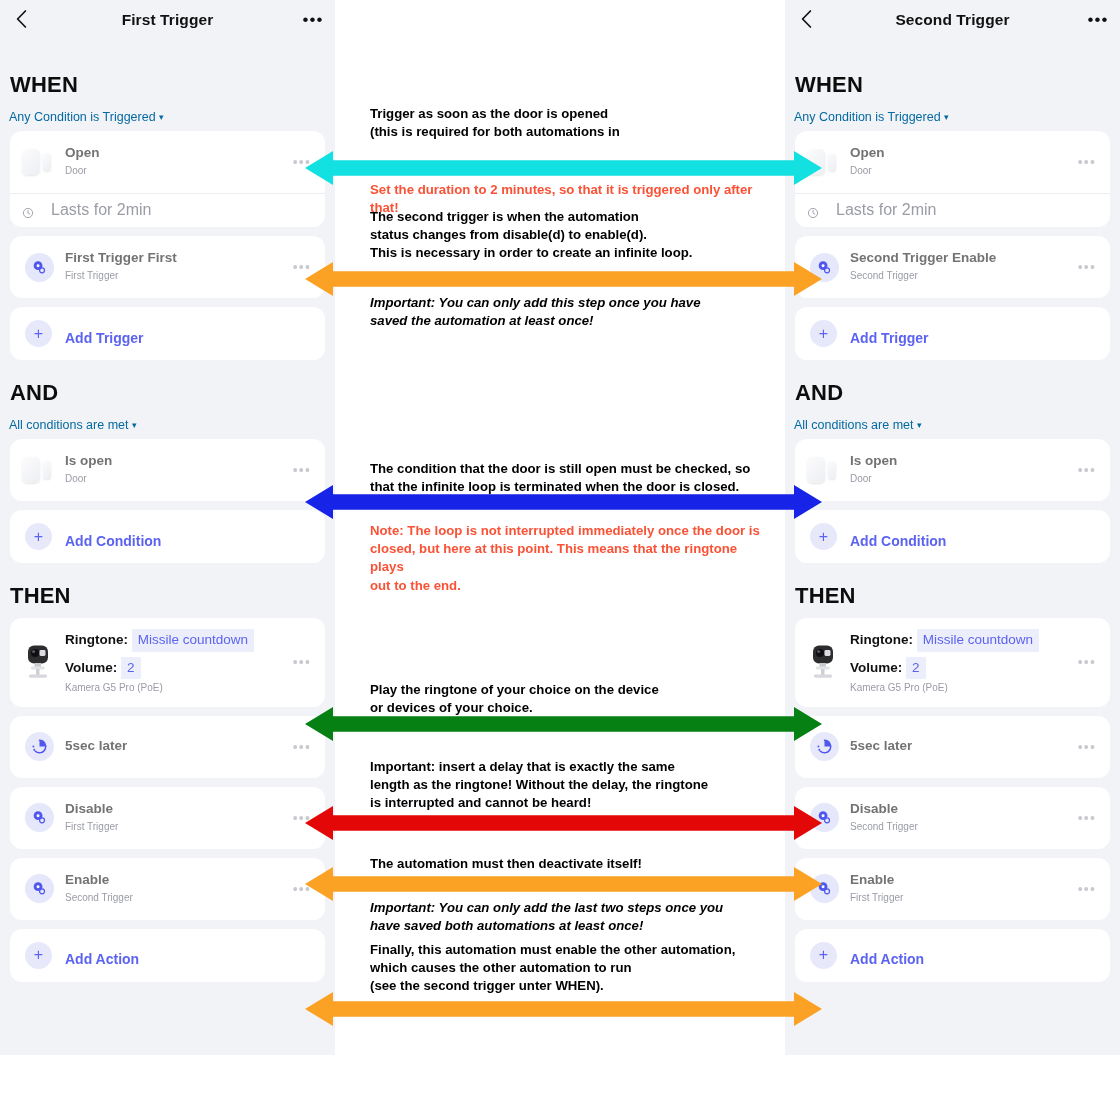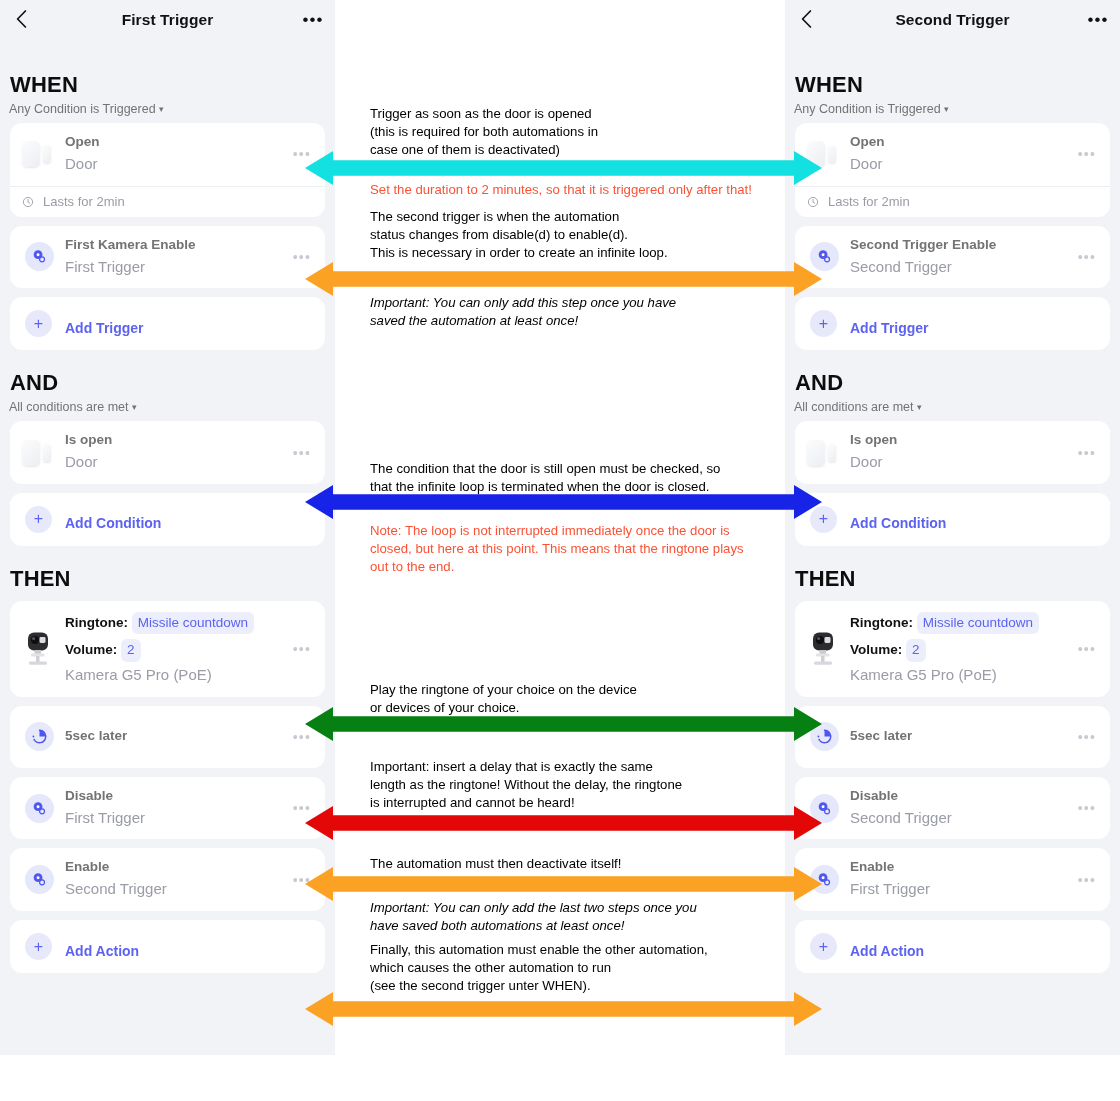--- a/index.html
+++ b/index.html
@@ -36,51 +36,51 @@
     position:absolute;right:10px;top:9px;width:24px;height:20px;
     display:flex;align-items:center;justify-content:center;
     color:#111;font-size:17px;letter-spacing:1px;line-height:1;
   }
 
   .section-title{
     font-size:22px;font-weight:bold;color:#0d0d0d;
     margin:0 0 2px 10px;letter-spacing:.2px;
   }
   .section-sub{
-    font-size:12.5px;color:#737373;margin:4px 0 7px 9px;
+    font-size:12.5px;color:#0369a1;margin:12px 0 7px 9px;
   }
   .caret{font-size:9px;position:relative;top:-1px;}
 
   .card{
     background:#fff;border-radius:12px;margin:0 10px 9px 10px;
     position:relative;
   }
   .row{
     display:flex;align-items:center;
     padding:11px 10px 11px 9px;
     min-height:34px;
     position:relative;
   }
   .row-ico{
     width:40px;min-width:40px;height:40px;
     display:flex;align-items:center;justify-content:center;
     margin-right:6px;
   }
   .row-txt{flex:1;min-width:0;}
   .row-title{font-size:13.5px;color:#737373;font-weight:bold;line-height:1.25;}
-  .row-sub{font-size:15px;color:#9a9ca6;line-height:1.45;margin-top:2px;}
+  .row-sub{font-size:10px;color:#9a9ca6;line-height:1.45;margin-top:2px;}
   .row-more{
     color:#c8cad2;font-size:14px;letter-spacing:1.2px;
     padding-left:6px;padding-right:4px;line-height:1;
   }
   .card-foot{
     border-top:1px solid #eceef3;
-    font-size:13px;color:#9a9ca6;
+    font-size:16px;color:#9a9ca6;
     padding:7px 10px 8px 12px;
-    display:flex;align-items:center;gap:9px;
+    display:flex;align-items:center;gap:17px;
   }
   .clock-ico{display:inline-block;width:12px;height:12px;position:relative;top:1px;}
 
   .add-row{
     display:flex;align-items:center;
     padding:13px 10px 13px 9px;
   }
   .add-circle{
     width:27px;height:27px;border-radius:50%;
     background:#e7e9fb;color:#5b63f0;
@@ -109,30 +109,31 @@
   }
   .ico-door .small{
     position:absolute;left:21px;top:4px;width:8px;height:18px;border-radius:3px;
     background:linear-gradient(135deg,#fcfcfd,#eceef2);
     box-shadow:0 1px 2px rgba(0,0,0,.10);
   }
   .ico-cam{width:30px;height:36px;position:relative;}
 
   .pill{
     display:inline-block;background:#eceefc;color:#5b63f0;
-    border-radius:6px;padding:1px 6px 2px 6px;font-weight:normal;
+    border-radius:1px;padding:1px 6px 2px 6px;font-weight:normal;
     font-size:13.5px;
   }
   .kv{font-size:13.5px;color:#111;font-weight:bold;line-height:1.45;}
   .kv + .kv{margin-top:5px;}
 
   
   #annot{
     position:absolute;left:343px;top:0;width:442px;height:1101px;
     background:#ffffff;
+    font-weight:bold;
   }
   .note{
     position:absolute;left:27px;width:400px;
     font-size:13.2px;line-height:1.38;color:#000;
   }
   .note.red{color:#fa5236;}
   .note.ital{font-style:italic;}
 
   
   .arrow{position:absolute;}
@@ -184,21 +185,21 @@
             <span class="row-ico">
               <span class="ico-autom">
                 <svg width="17" height="17" viewBox="0 0 24 24">
                   <circle cx="10" cy="9.5" r="6.2" fill="#4f57ee"></circle>
                   <circle cx="10" cy="9.5" r="2.1" fill="#ffffff"></circle>
                   <circle cx="15.6" cy="16" r="3.5" fill="none" stroke="#4f57ee" stroke-width="1.7"></circle>
                 </svg>
               </span>
             </span>
             <span class="row-txt">
-              <div class="row-title">First Kamera Enable</div>
+              <div class="row-title">First Trigger First</div>
               <div class="row-sub">First Trigger</div>
             </span>
             <span class="row-more">•••</span>
           </div>
         </div>
         <div class="card">
           <div class="add-row">
             <span class="add-circle">+</span>
             <span class="add-label">Add Trigger</span>
           </div>
@@ -317,21 +318,20 @@
           </div>
         </div>
         <div style="height:11px"></div>
       </div>
     </div>
 
   <div id="annot">
       <div class="note" style="top:105px">
         <div>Trigger as soon as the door is opened</div>
         <div>(this is required for both automations in</div>
-        <div>case one of them is deactivated)</div>
       </div>
       <div class="note red" style="top:181px">
         <div>Set the duration to 2 minutes, so that it is triggered only after that!</div>
       </div>
       <div class="note" style="top:208px">
         <div>The second trigger is when the automation</div>
         <div>status changes from disable(d) to enable(d).</div>
         <div>This is necessary in order to create an infinite loop.</div>
       </div>
       <div class="note ital" style="top:294px">

